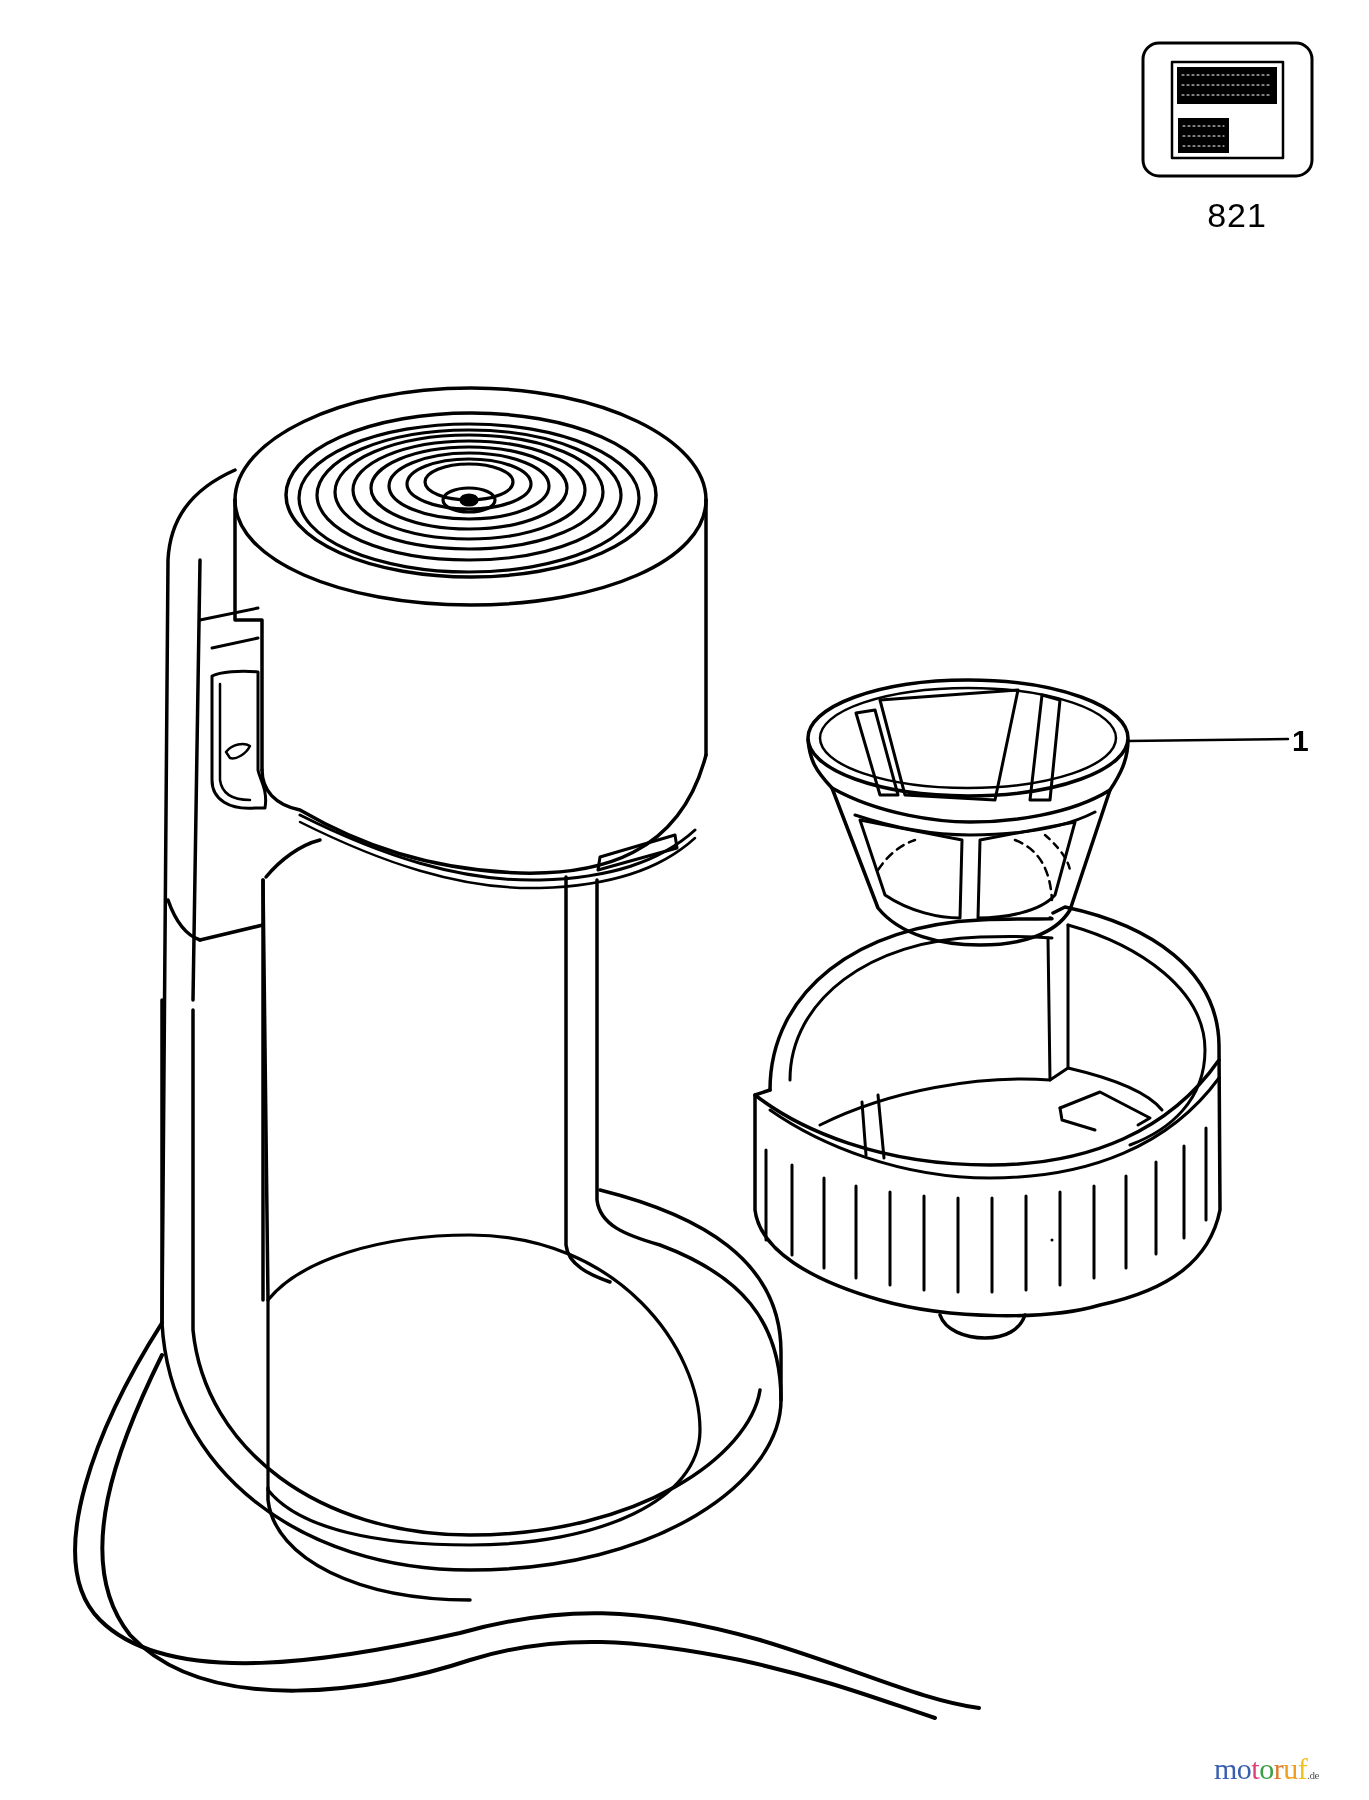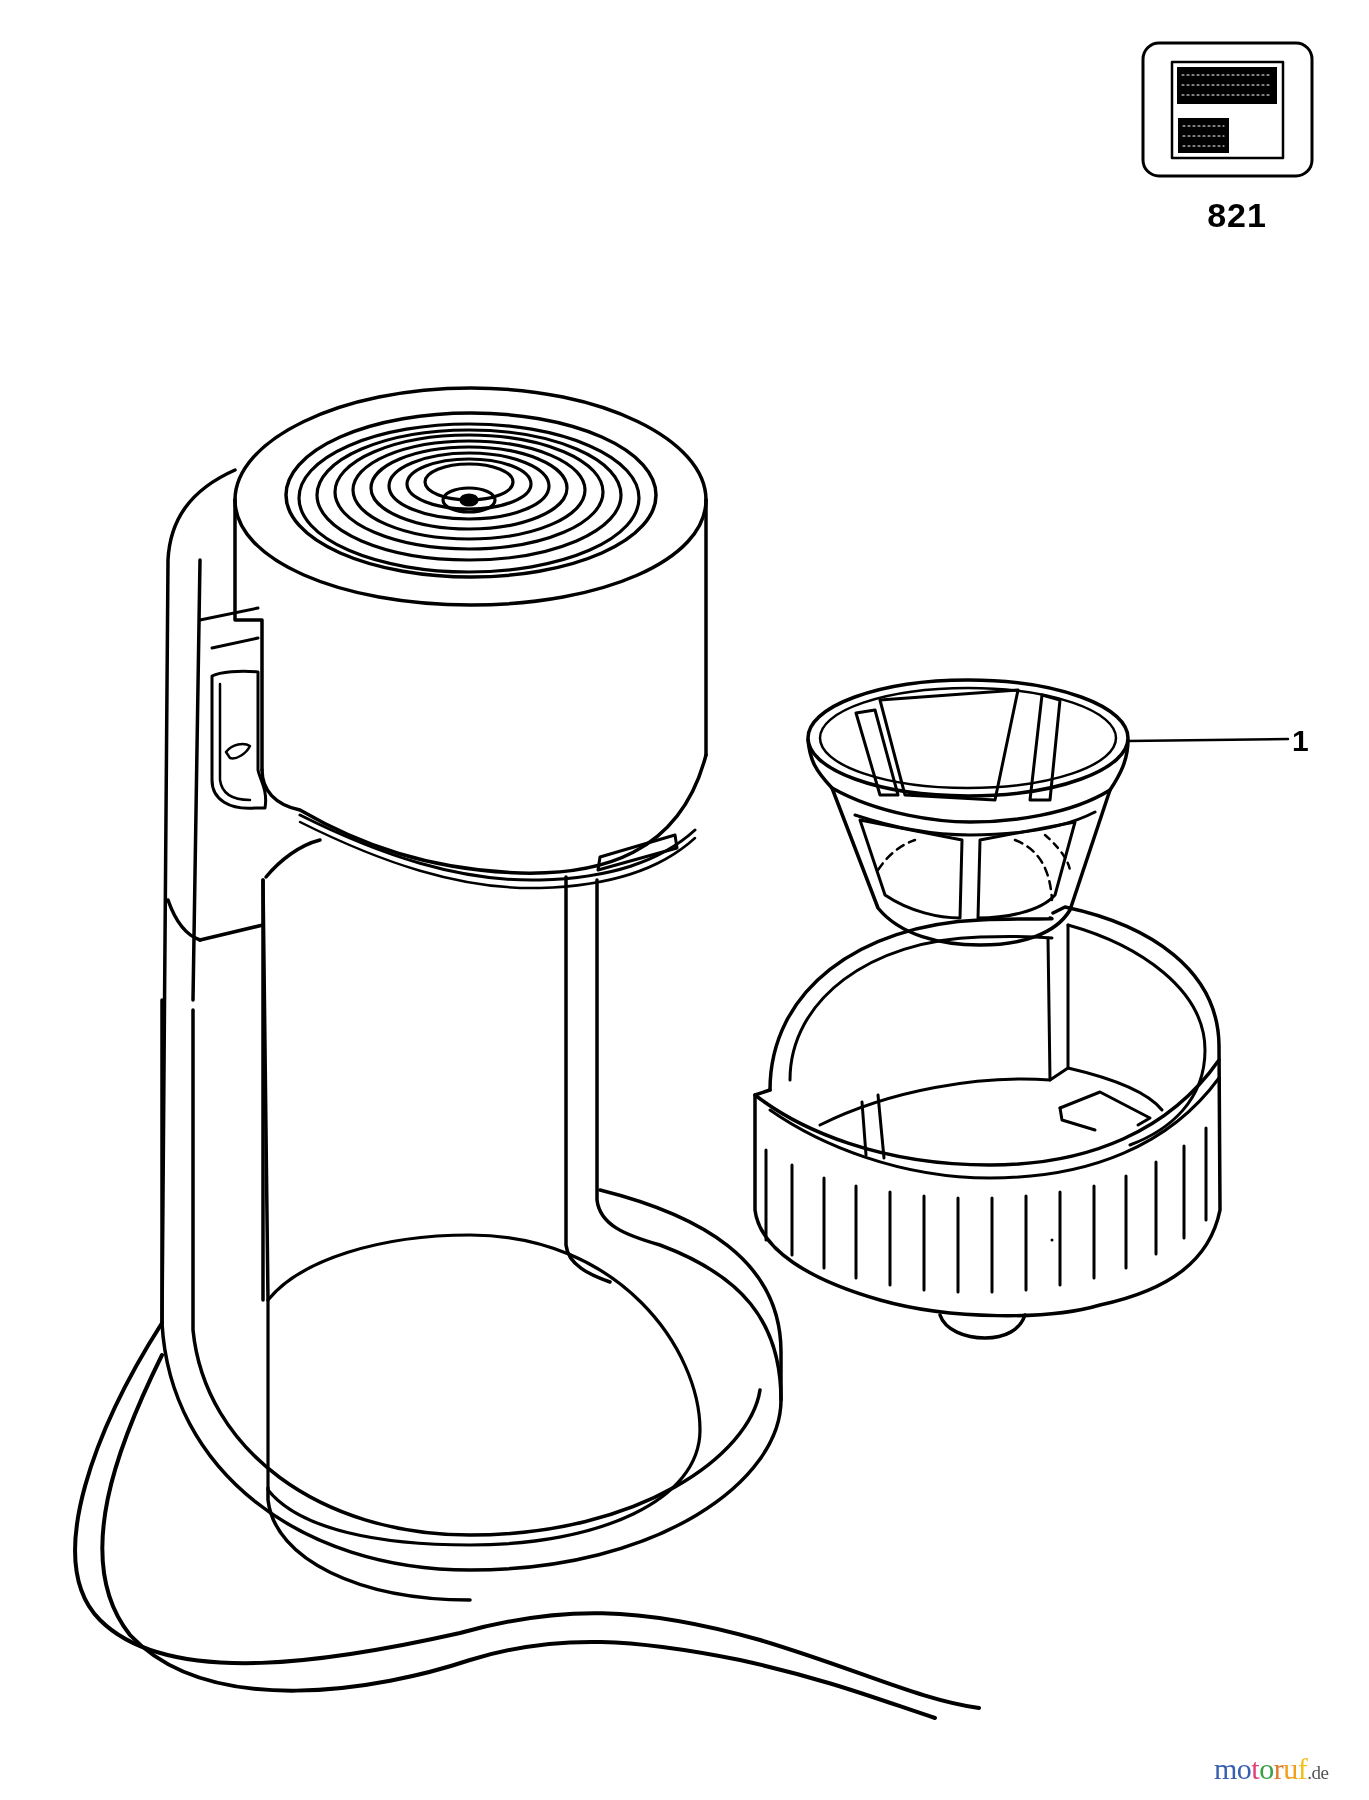--- a/index.html
+++ b/index.html
@@ -1,22 +1,22 @@
 <!DOCTYPE html>
 <html><head>
 <meta charset="utf-8">
 <style>
   html, body { margin: 0; padding: 0; background: #ffffff; }
   body { width: 1369px; height: 1800px; position: relative; overflow: hidden; font-family: "Liberation Sans", sans-serif; }
   .layer { position: absolute; left: 0; top: 0; width: 1369px; height: 1800px; }
-  .catalog-number { position: absolute; left: 1195px; top: 196px; width: 84px; text-align: center; font-family: "Liberation Sans", sans-serif; font-weight: bold; font-size: 34px; color: #000; letter-spacing: 1px; }
+  .catalog-number { position: absolute; left: 1195px; top: 196px; width: 84px; text-align: center; font-family: "Liberation Sans", sans-serif; font-weight: normal; font-size: 34px; color: #000; letter-spacing: 1px; }
   .part-label { position: absolute; left: 1292px; top: 724px; font-family: "Liberation Sans", sans-serif; font-weight: bold; font-size: 30px; color: #000; }
   .watermark { position: absolute; left: 1214px; top: 1752px; font-family: "Liberation Serif", serif; font-size: 30px; letter-spacing: -0.5px; }
   .watermark span { display: inline-block; }
-  .wm-suffix { font-size: 19px; color: #555; }
+  .wm-suffix { font-size: 11px; color: #555; }
 </style>
 </head>
 <body>
 
 <svg class="layer" viewBox="0 0 1369 1800" xmlns="http://www.w3.org/2000/svg" fill="none" stroke="#000" stroke-width="3.5" stroke-linecap="round" stroke-linejoin="round">
 
   <g>
     <rect x="1143" y="43" width="169" height="133" rx="16" ry="16" stroke-width="3"></rect>
     <rect x="1172" y="62" width="111" height="96" stroke-width="2.5"></rect>
     <rect x="1177" y="67" width="100" height="37" fill="#000" stroke="none"></rect>

